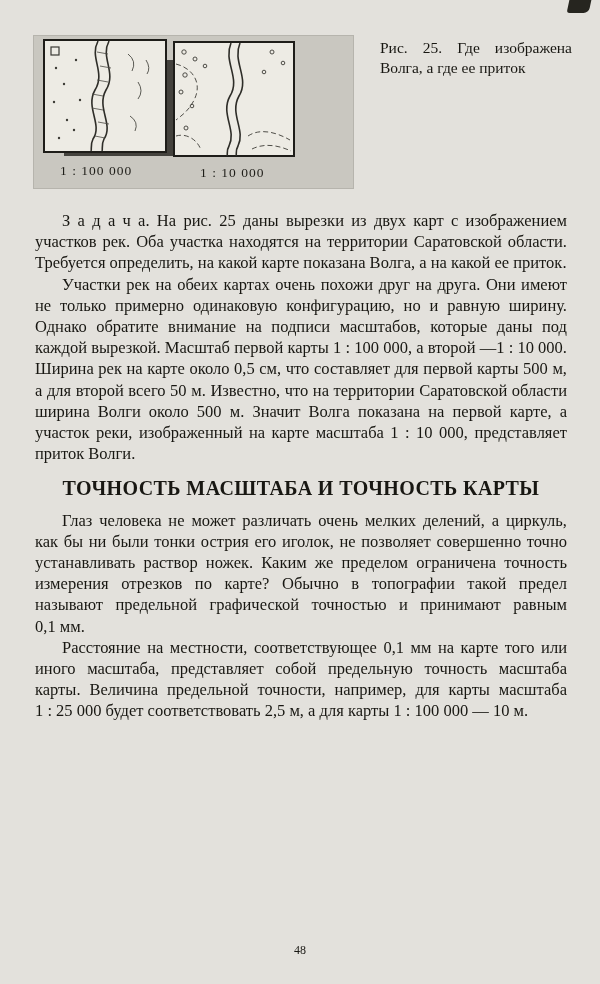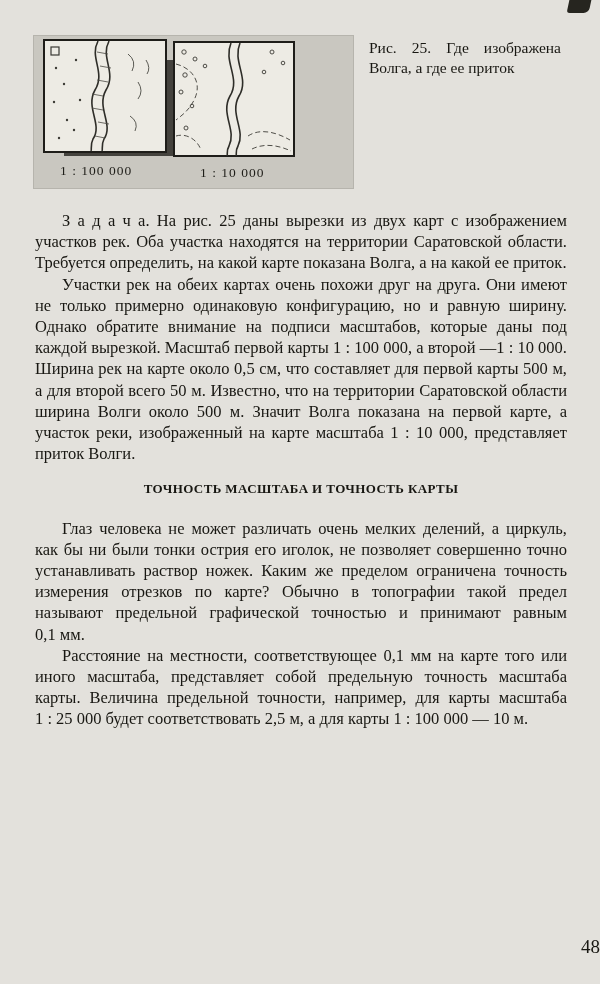--- a/index.html
+++ b/index.html
@@ -34,41 +34,41 @@
   }
   .figure svg { display: block; width: 272px; height: 152px; }
   .scale {
     position: absolute;
     font-size: 13.5px; letter-spacing: 1px; color: #1f1e19;
     white-space: nowrap;
   }
   .scale-left  { left: 26px;  top: 127px; }
   .scale-right { left: 166px; top: 129px; font-family: Liberation Serif, serif; }
   .caption {
-    margin-left: 16px; padding-top: 2px;
+    margin-left: 27px; padding-top: 2px;
     width: 192px;
     font-size: 15.5px; line-height: 20px;
     text-align: justify;
   }
   
   .body {
     padding: 22px 33px 0 35px;
     font-size: 16.5px; line-height: 21.2px;
     text-align: justify;
   }
   .body p { margin: 0; text-indent: 27px; }
   h2.section-heading {
-    margin: 14px 0 18px; padding: 0;
-    font-size: 13px; font-weight: bold;
+    margin: 14px 0 10px; padding: 0;
+    font-size: 20px; font-weight: bold;
     text-align: center; text-indent: 0;
     letter-spacing: 0.4px;
   }
   .page-number {
     position: absolute; bottom: 26px; left: 0; right: 0;
-    text-align: right; font-size: 19px;
+    text-align: center; font-size: 12px;
   }
 </style>
 </head>
 <body>
 
 <div class="page">
 
   <div class="corner-mark"></div>
 
   <div class="header">

